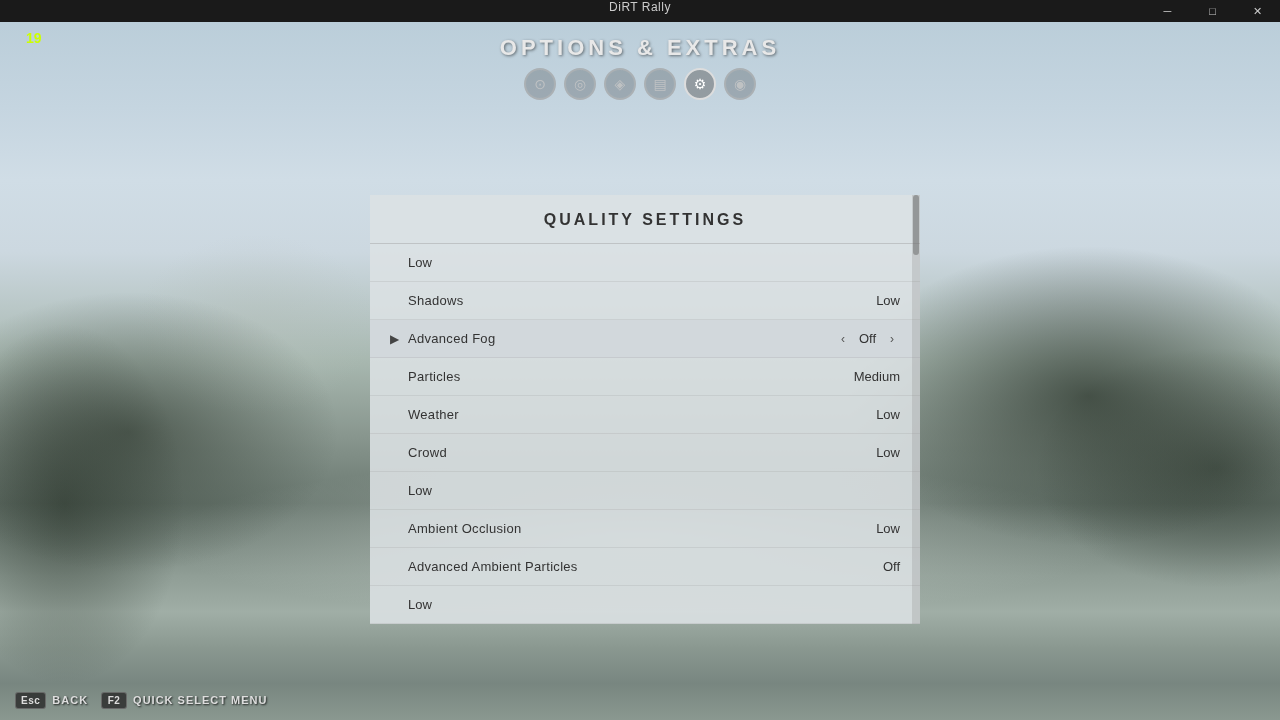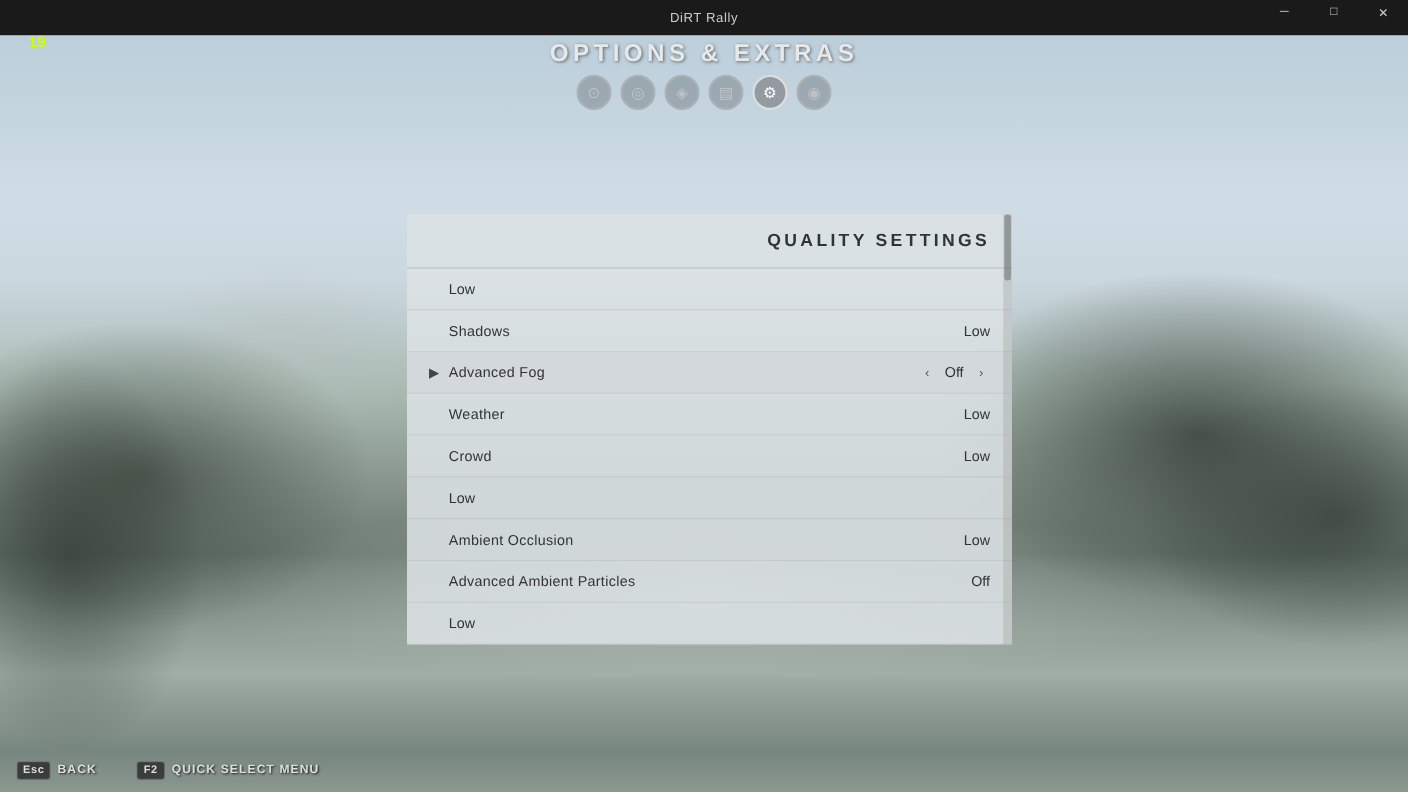--- a/index.html
+++ b/index.html
@@ -46,24 +46,24 @@
         radial-gradient(ellipse 200px 150px at 20% 45%, rgba(180,190,185,0.4) 0%, transparent 60%),
         radial-gradient(ellipse 600px 100px at 50% 75%, rgba(200,210,205,0.5) 0%, transparent 80%);
     }
 
     
     .titlebar {
       position: absolute;
       top: 0;
       left: 0;
       right: 0;
-      height: 32px;
+      height: 22px;
       background: #1a1a1a;
       display: flex;
-      align-items: center;
+      align-items: flex-start;
       justify-content: center;
       z-index: 100;
     }
 
     .titlebar-title {
       color: #ccc;
       font-size: 12px;
       letter-spacing: 0.5px;
     }
 
@@ -150,21 +150,21 @@
       position: absolute;
       top: 195px;
       left: 370px;
       width: 550px;
       background: rgba(220,225,228,0.88);
       z-index: 50;
     }
 
     .panel-header {
       padding: 16px 20px 14px;
-      text-align: right;
+      text-align: center;
       border-bottom: 1px solid rgba(150,150,150,0.4);
     }
 
     .panel-header-title {
       font-size: 16px;
       font-weight: bold;
       letter-spacing: 3px;
       text-transform: uppercase;
       color: #333;
     }
@@ -243,21 +243,21 @@
     
     .bottom-bar {
       position: absolute;
       bottom: 0;
       left: 0;
       right: 0;
       height: 40px;
       display: flex;
       align-items: center;
       padding: 0 15px;
-      gap: 36px;
+      gap: 13px;
       z-index: 50;
     }
 
     .bottom-btn {
       display: flex;
       align-items: center;
       gap: 6px;
       cursor: pointer;
     }
 
@@ -332,20 +332,25 @@
     <li class="setting-row active">
       <span class="setting-arrow">▶</span>
       <span class="setting-name">Advanced Fog</span>
       <span class="setting-value">
         <span class="value-nav">‹</span>
         Off
         <span class="value-nav">›</span>
       </span>
     </li>
 
+    <li class="setting-row">
+      <span class="setting-arrow"></span>
+      <span class="setting-name">Particles</span>
+      <span class="setting-value">Medium</span>
+    </li>
 
     <li class="setting-row">
       <span class="setting-arrow"></span>
       <span class="setting-name">Weather</span>
       <span class="setting-value">Low</span>
     </li>
 
     <li class="setting-row">
       <span class="setting-arrow"></span>
       <span class="setting-name">Crowd</span>

